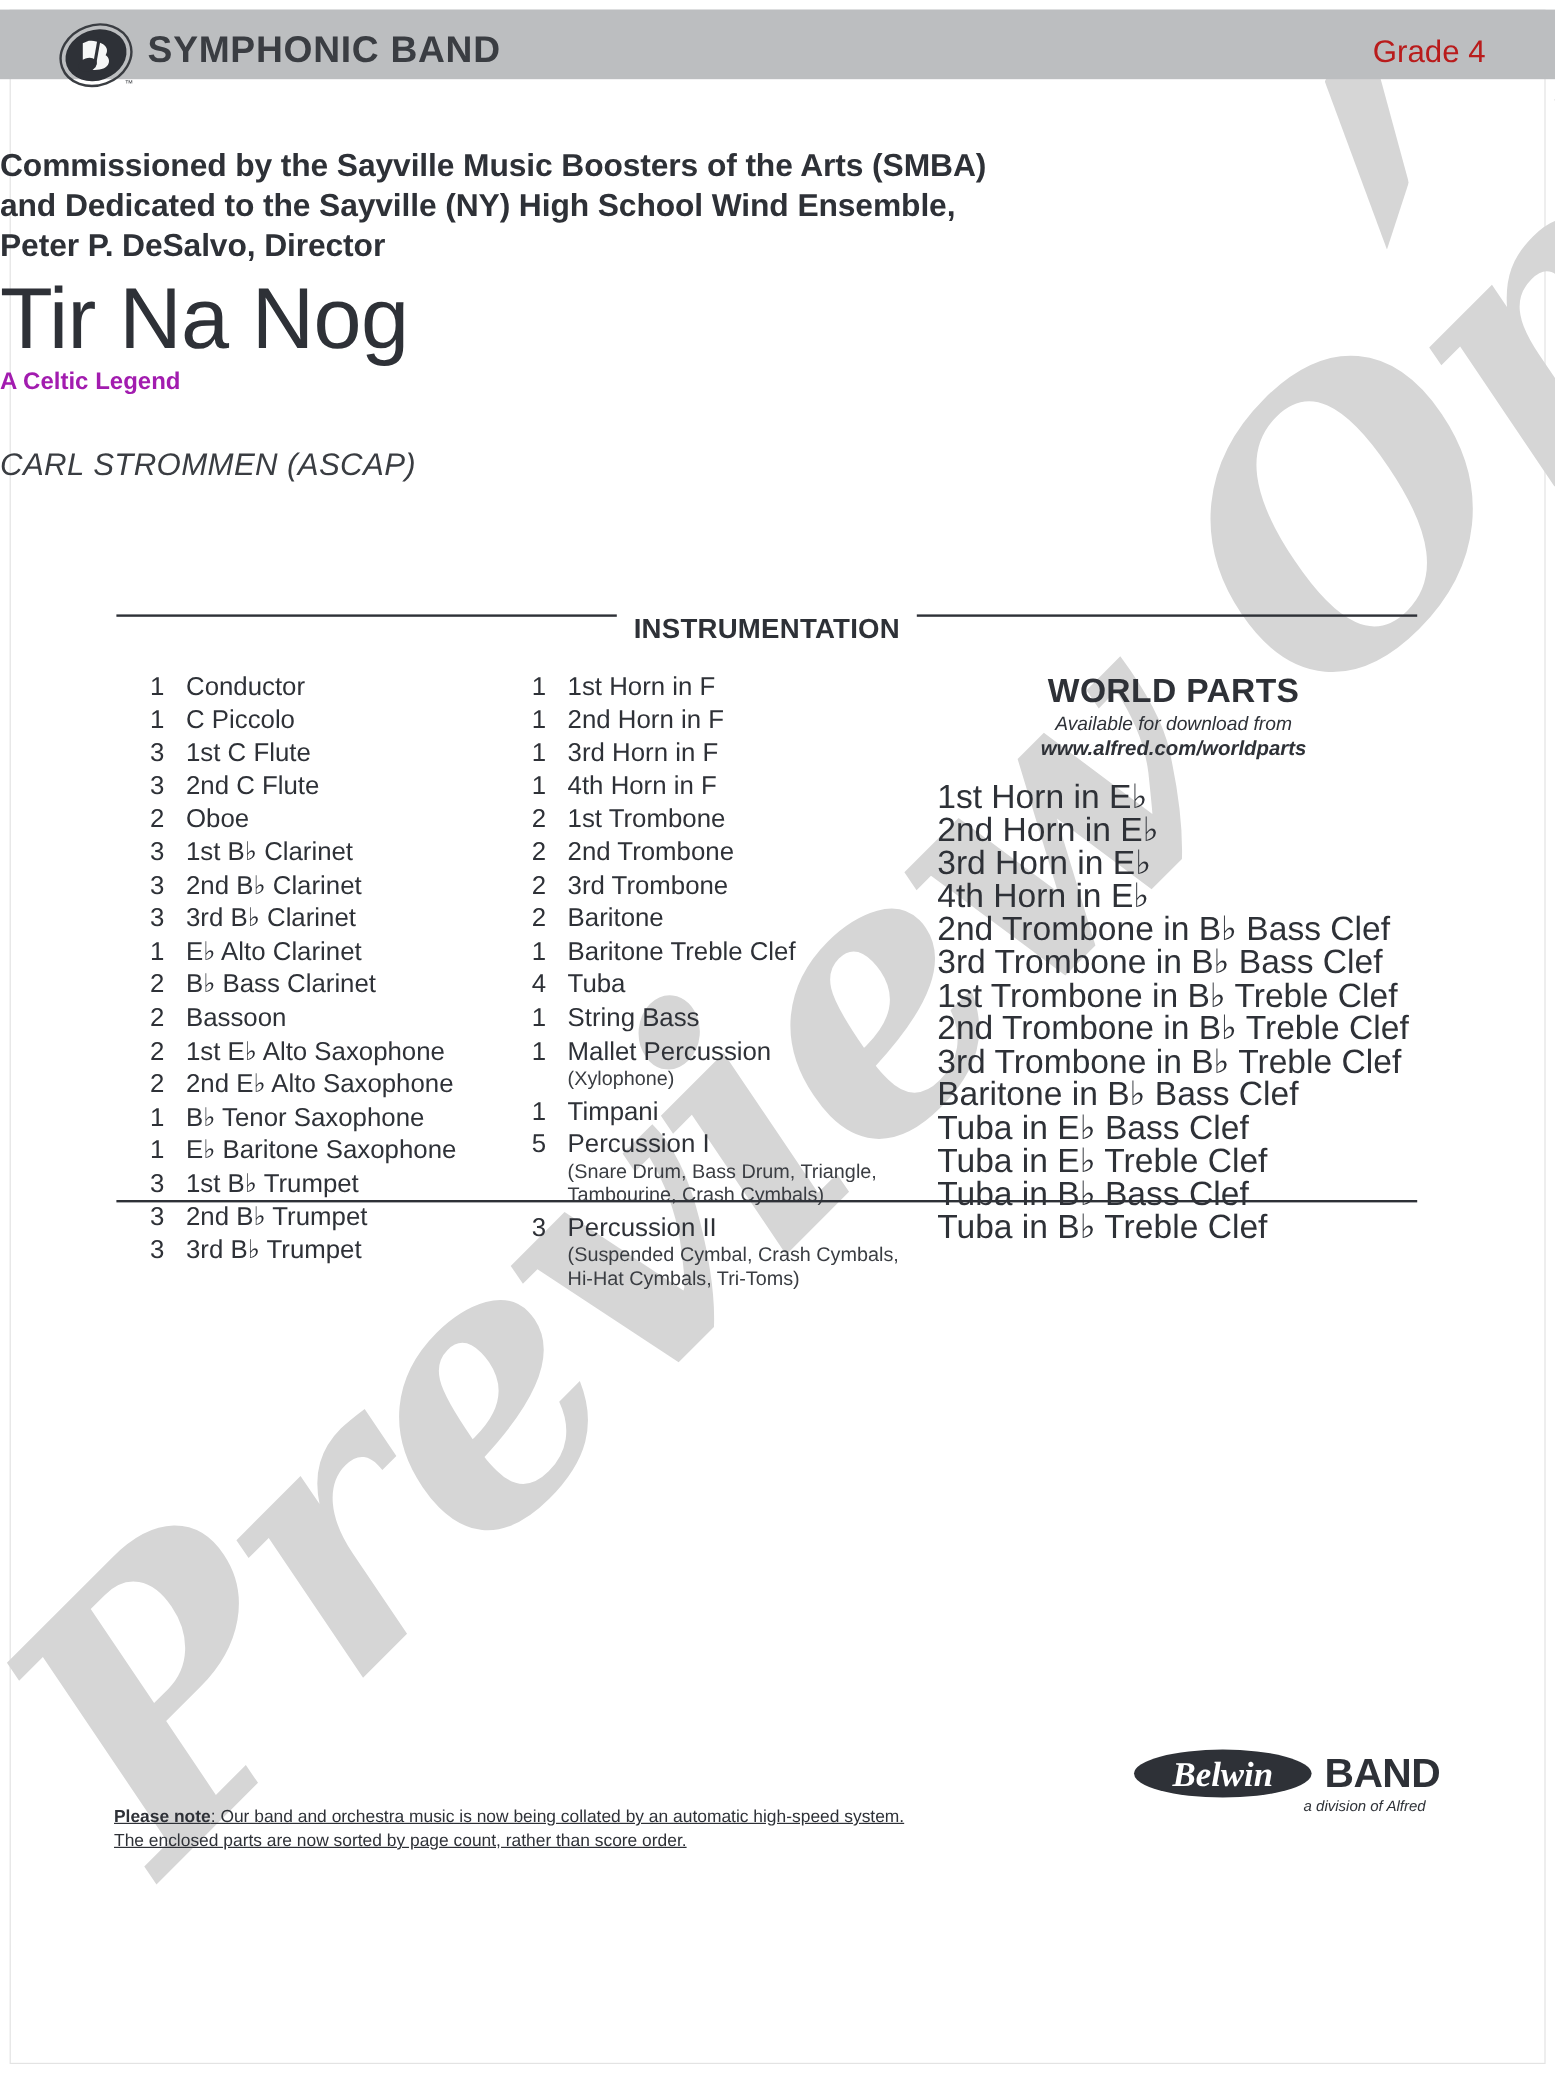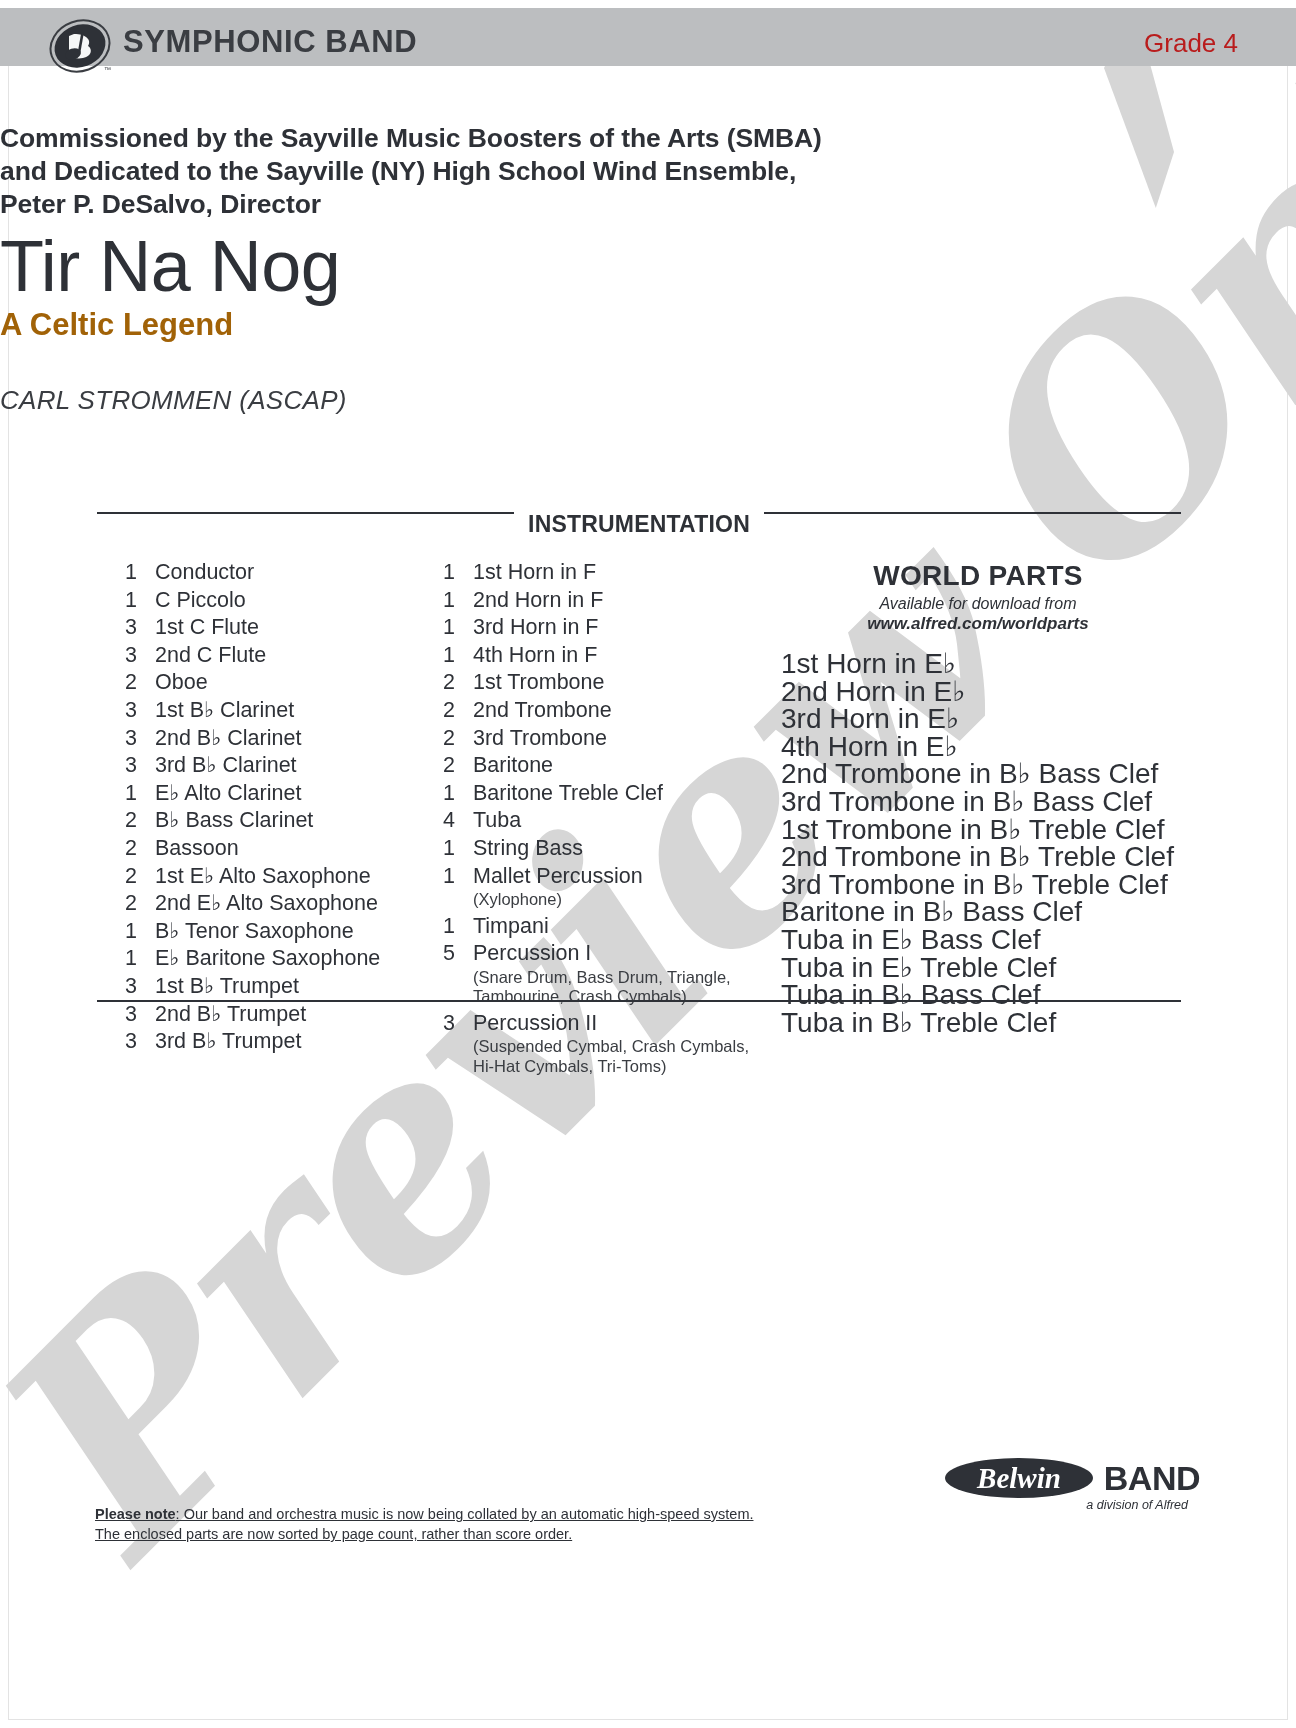--- a/index.html
+++ b/index.html
@@ -123,23 +123,23 @@
     font-weight: 400;
     font-size: 72px;
     line-height: 78px;
     margin-top: 6px;
     color: #2e3137;
     letter-spacing: -0.5px;
   }
   .work-subtitle {
     font-family: "Liberation Sans Narrow", "Liberation Sans", sans-serif;
     font-weight: 700;
-    font-size: 31px;
+    font-size: 20px;
     margin-top: 2px;
-    color: #a16207;
+    color: #a21caf;
   }
   .composer {
     font-family: "Liberation Sans Narrow", "Liberation Sans", sans-serif;
     font-style: italic;
     font-size: 26px;
     margin-top: 42px;
     color: #3a3d42;
     letter-spacing: 0.3px;
   }
 

